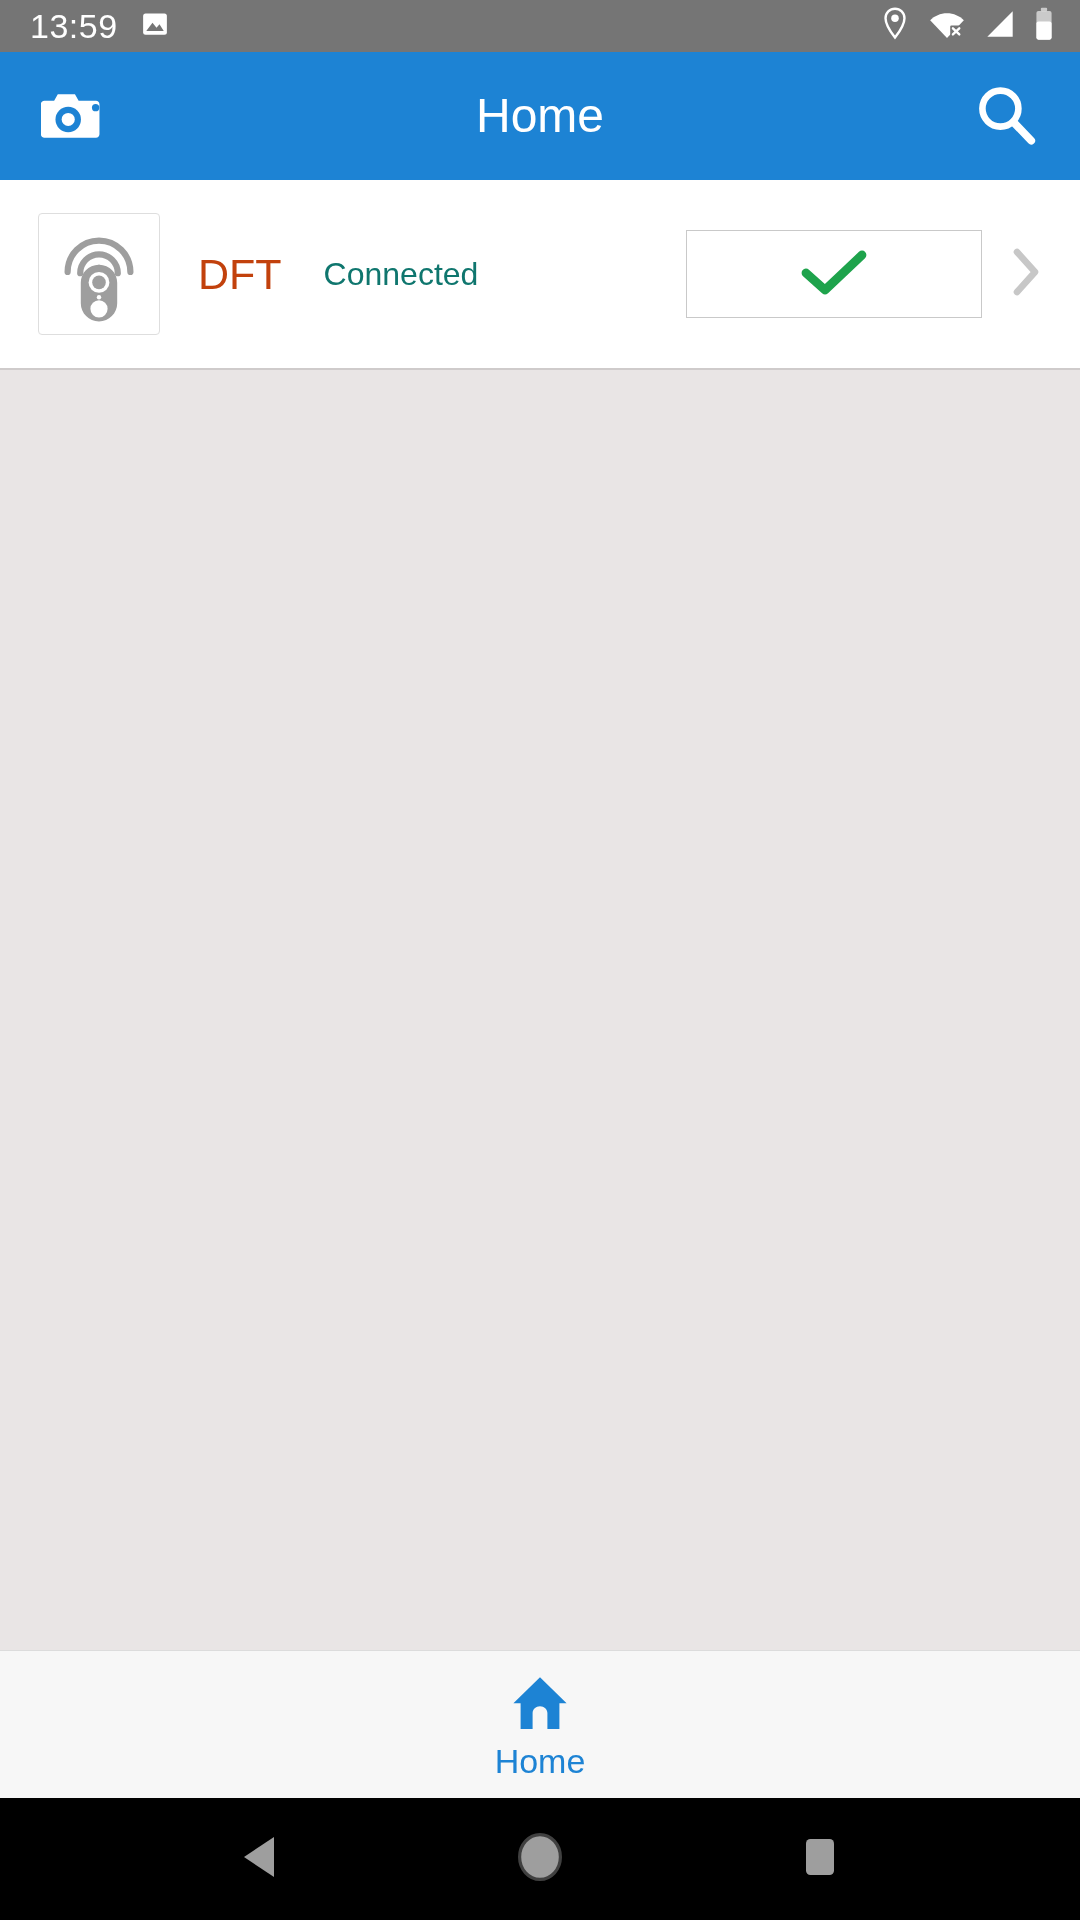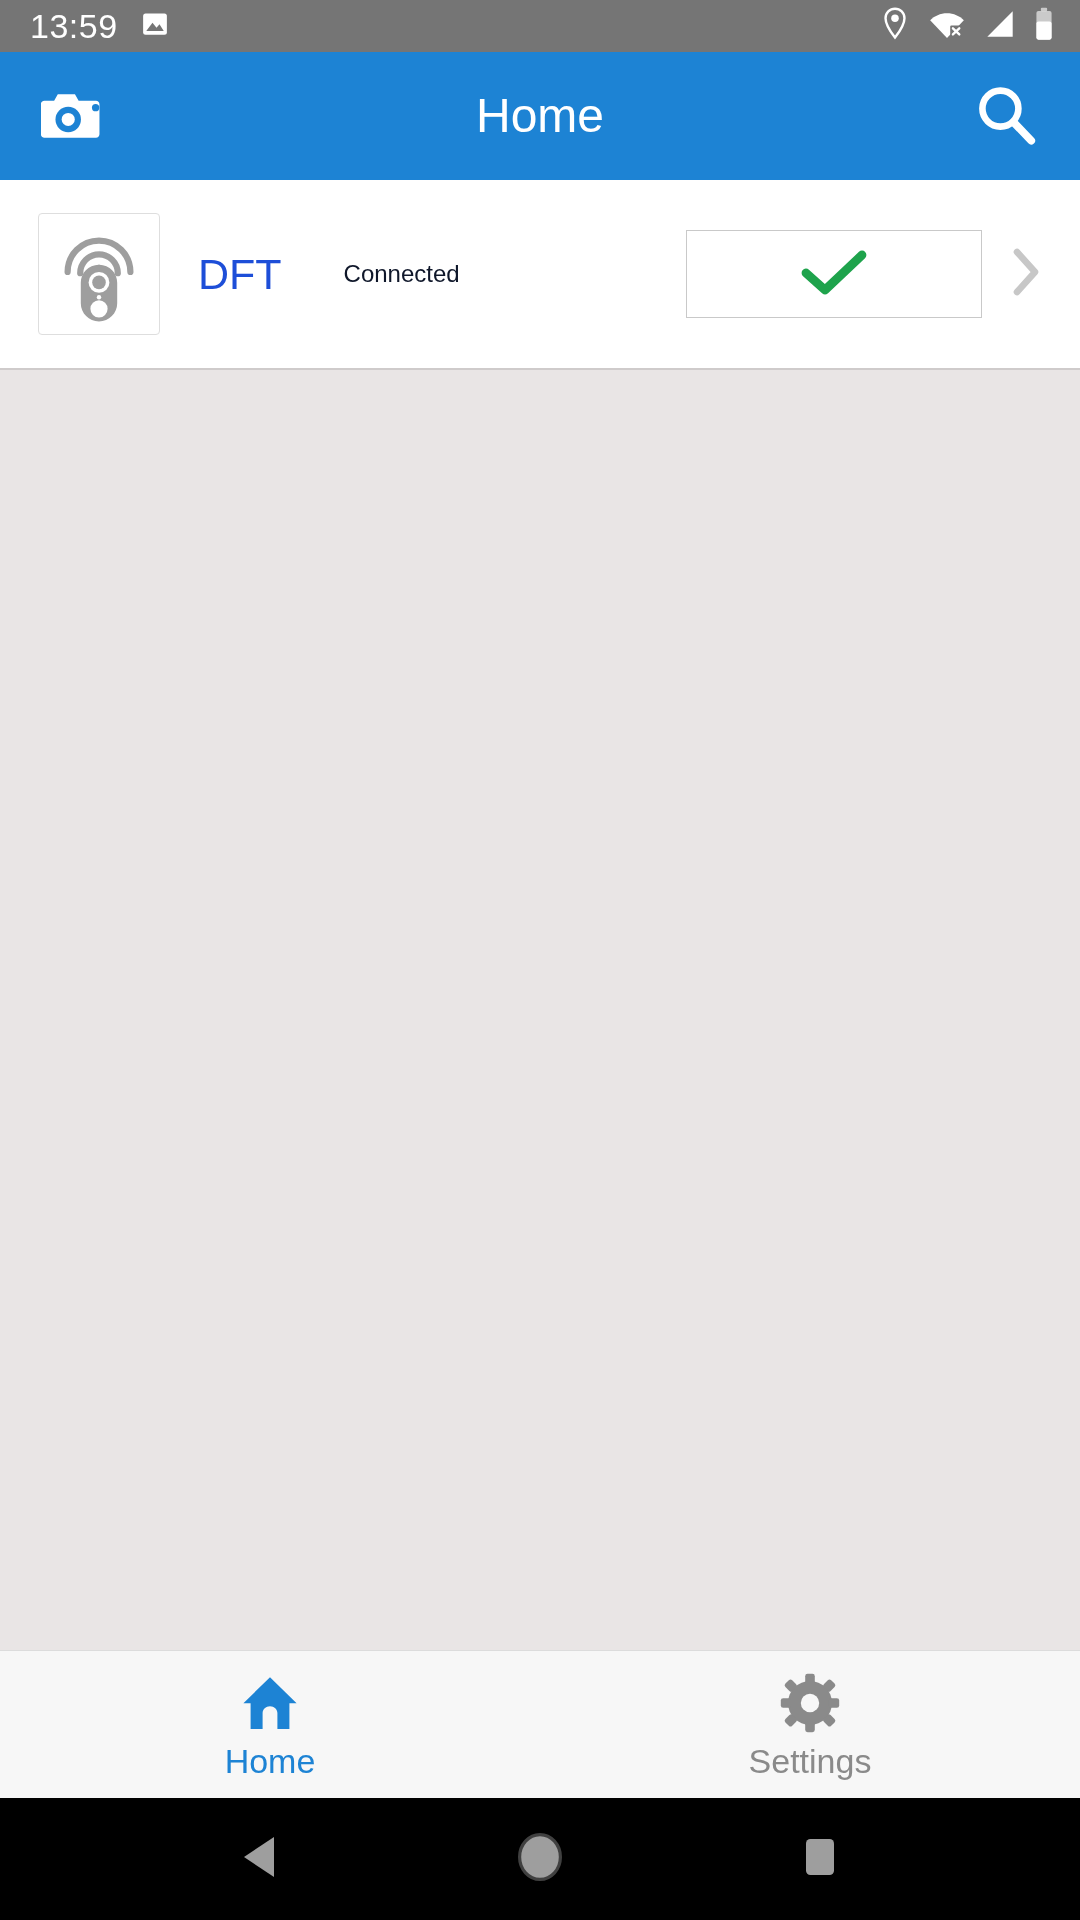--- a/index.html
+++ b/index.html
@@ -63,26 +63,26 @@
     background:#ffffff; cursor:pointer;
   }
   .device-thumb {
     width:122px; height:122px; flex:0 0 122px;
     border:1px solid #dedede; border-radius:4px;
     background:#ffffff;
     display:flex; align-items:center; justify-content:center;
     overflow:hidden;
   }
   .device-name {
-    font-size:43px; color:#1d4ed8; font-weight:400;
+    font-size:43px; color:#c2410c; font-weight:400;
     margin-left:38px; white-space:nowrap;
   }
   .device-status {
-    font-size:24px; color:#0f172a; font-weight:400;
-    margin-left:62px; white-space:nowrap;
+    font-size:32px; color:#0f766e; font-weight:400;
+    margin-left:42px; white-space:nowrap;
   }
   .device-action {
     margin-left:auto;
     display:flex; align-items:center; gap:18px;
   }
   .check-btn {
     width:296px; height:88px;
     border:1px solid #c9c9c9; background:#ffffff;
     display:flex; align-items:center; justify-content:center;
     cursor:pointer;
@@ -249,39 +249,20 @@
       <span class="nav-icon">
         <svg width="62" height="58" viewBox="0 0 31 29">
           <path d="M15.5 1.6 2.2 14.6h3.6v12.9h6.0v-8.0c0-1.9 1.6-3.4 3.7-3.4s3.7 1.5 3.7 3.4v8.0h6.0V14.6h3.6z" fill="#1d83d4"></path>
         </svg>
       </span>
       <span class="nav-label">Home</span>
     </div>
 
 
 
-    <div class="nav-item">
-      <span class="nav-icon">
-        <svg width="60" height="60" viewBox="0 0 30 30">
-          <g fill="#8a8a8a">
-            <circle cx="15" cy="15" r="11.0"></circle>
-            <rect x="12.6" y="0.4" width="4.8" height="5.2" rx="1.2"></rect>
-            <rect x="12.6" y="24.4" width="4.8" height="5.2" rx="1.2"></rect>
-            <rect x="0.4" y="12.6" width="5.2" height="4.8" rx="1.2"></rect>
-            <rect x="24.4" y="12.6" width="5.2" height="4.8" rx="1.2"></rect>
-            <rect x="3.0" y="3.7" width="4.8" height="5.2" rx="1.2" transform="rotate(-45 5.4 6.3)"></rect>
-            <rect x="22.2" y="3.7" width="4.8" height="5.2" rx="1.2" transform="rotate(45 24.6 6.3)"></rect>
-            <rect x="3.0" y="21.1" width="4.8" height="5.2" rx="1.2" transform="rotate(45 5.4 23.7)"></rect>
-            <rect x="22.2" y="21.1" width="4.8" height="5.2" rx="1.2" transform="rotate(-45 24.6 23.7)"></rect>
-          </g>
-          <circle cx="15" cy="15" r="4.6" fill="#f7f7f7"></circle>
-        </svg>
-      </span>
-      <span class="nav-label">Settings</span>
-    </div>
 
   </div>
 
   <div class="android-nav">
     <div class="anav-btn">
       <span>
         <svg width="42" height="46" viewBox="0 0 21 23">
           <path d="M17.5 1.5 17.5 21.5 2.5 11.5 Z" fill="#9e9e9e"></path>
         </svg>
       </span>

